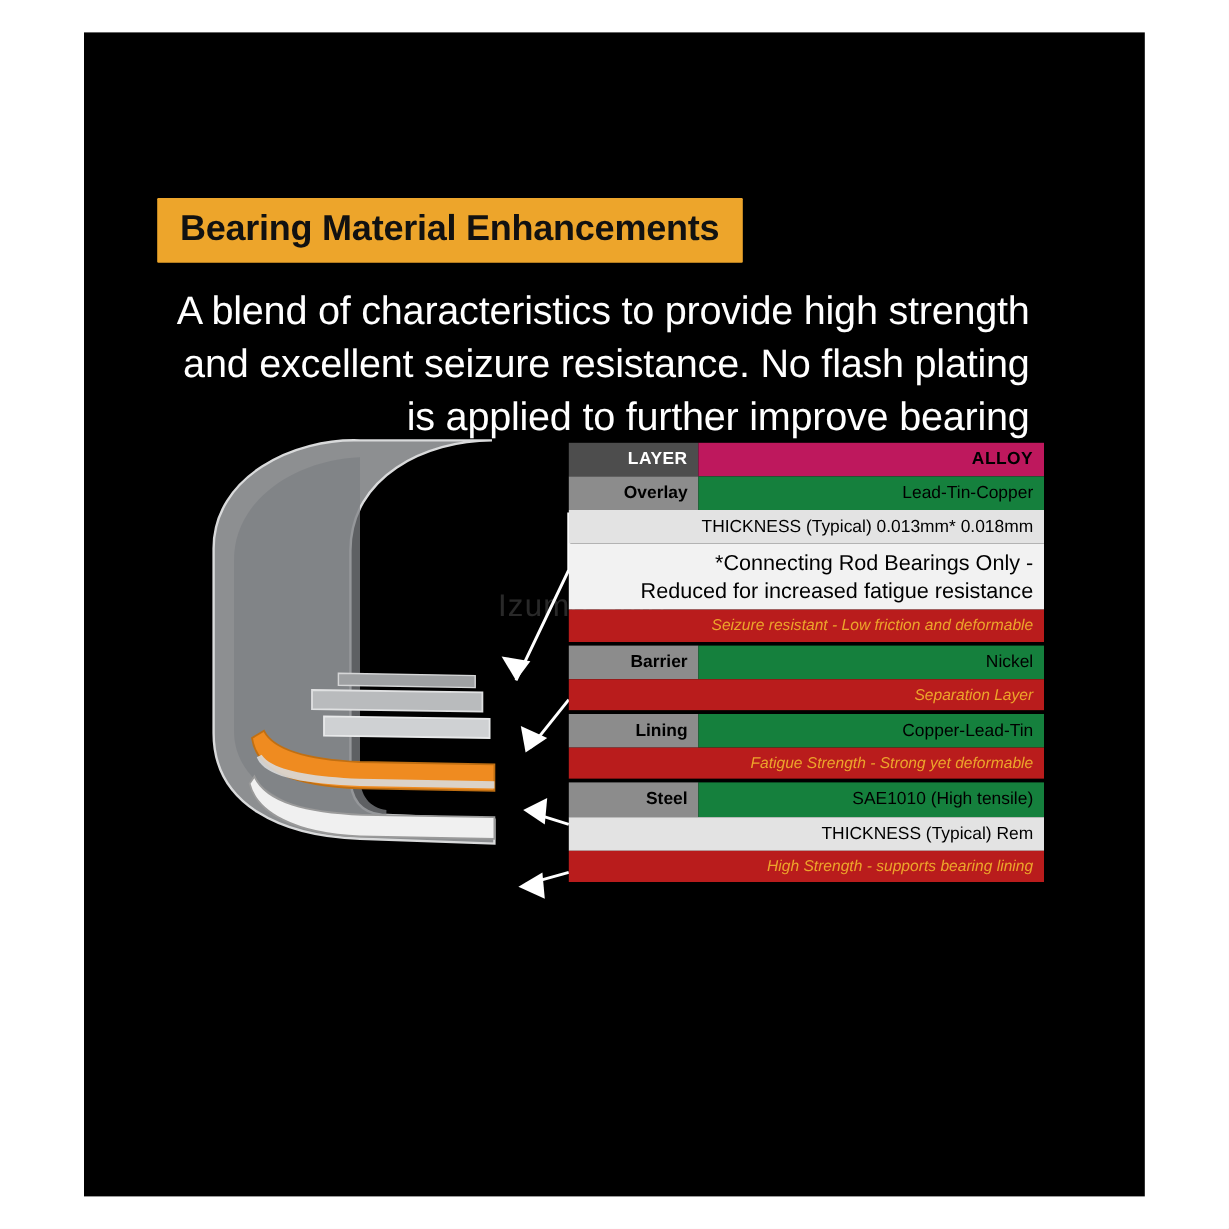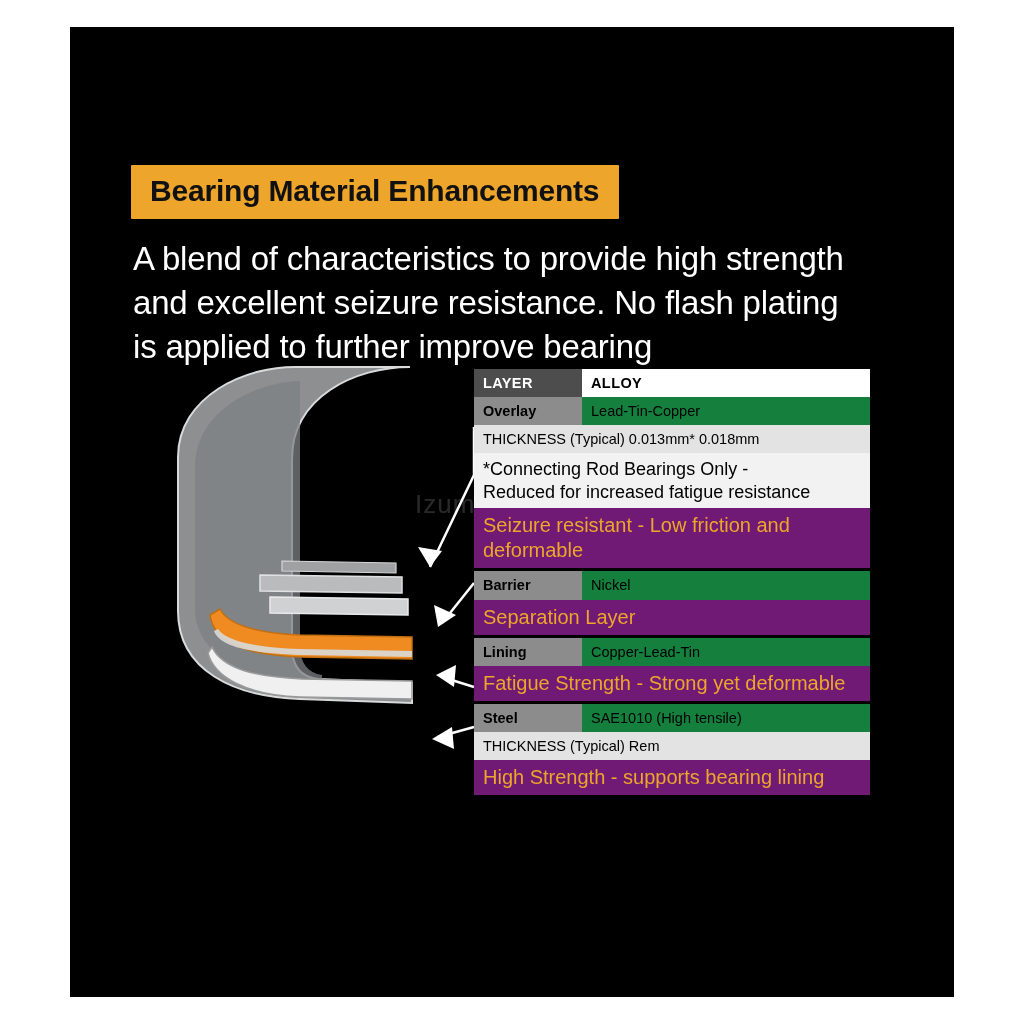--- a/index.html
+++ b/index.html
@@ -11,20 +11,21 @@
     width: 1024px;
     height: 1024px;
     font-family: "Liberation Sans", sans-serif;
     overflow: hidden;
   }
   #stage {
     position: relative;
     width: 1024px;
     height: 1024px;
     background: #ffffff;
+    text-align: right;
   }
   .panel {
     position: absolute;
     left: 70px;
     top: 27px;
     width: 884px;
     height: 970px;
     background: #000000;
     overflow: hidden;
   }
@@ -97,21 +98,21 @@
     line-height: 1.25;
     min-height: 16px;
   }
   .r-head .c-left {
     background: #4d4d4d;
     color: #ffffff;
     font-weight: bold;
     letter-spacing: 0.4px;
   }
   .r-head .c-right {
-    background: #ffffff;
+    background: #be185d;
     color: #000000;
     font-weight: bold;
     letter-spacing: 0.4px;
   }
   .r-layer .c-left {
     background: #8c8c8c;
     color: #000000;
     font-weight: bold;
   }
   .r-layer .c-right {
@@ -125,23 +126,24 @@
   .r-thick b {
     font-weight: normal;
   }
   .r-note td {
     background: #f2f2f2;
     color: #000000;
     font-size: 18px;
     line-height: 1.25;
   }
   .r-prop td {
-    background: #701a75;
+    background: #b91c1c;
     color: #eda52b;
-    font-size: 20px;
+    font-size: 13px;
+    font-style: italic;
   }
   .gap td {
     height: 3px;
     background: #000000;
     padding: 0;
   }
   .col-left { width: 108px; }
 </style>
 </head>
 <body>

